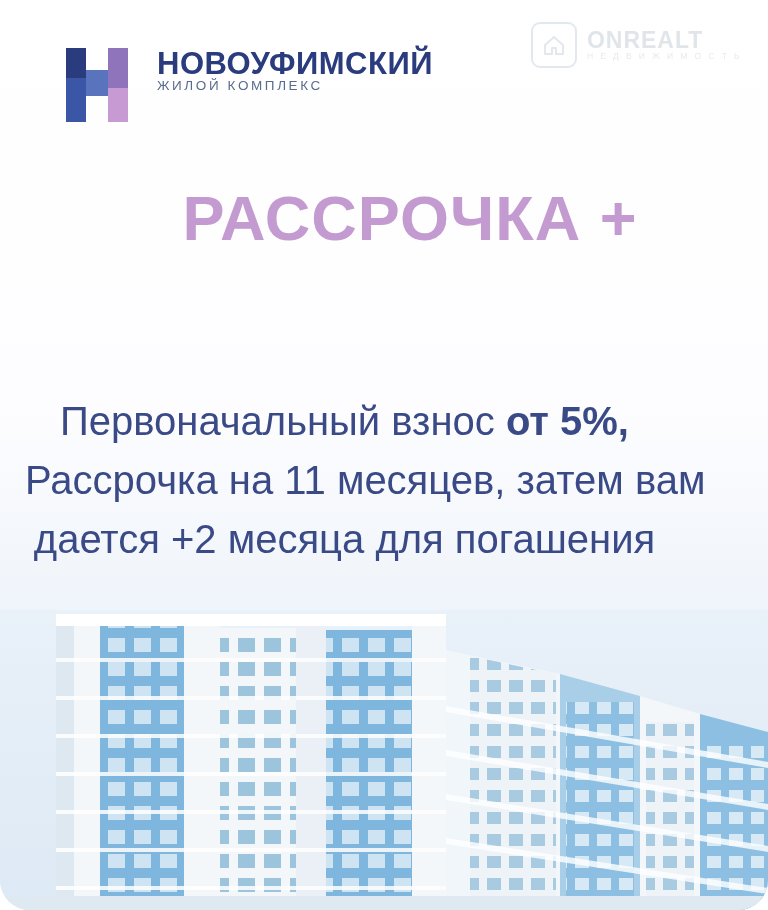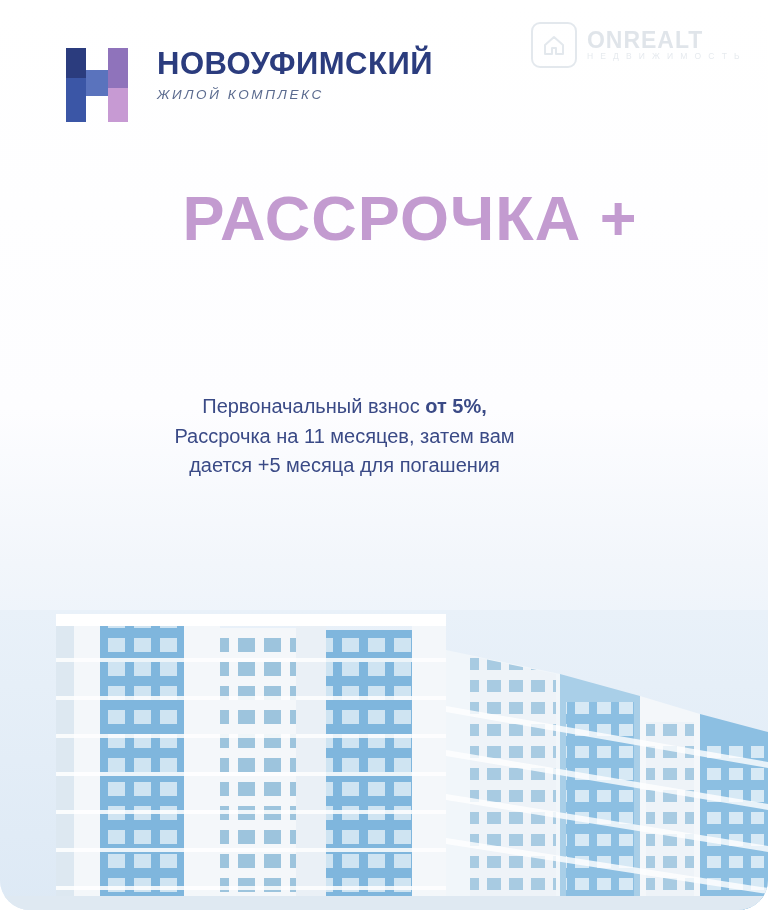--- a/index.html
+++ b/index.html
@@ -75,26 +75,24 @@
     flex-direction: column;
   }
   .logo-name {
     font-size: 31px;
     font-weight: bold;
     letter-spacing: 0.5px;
     color: #2b3c7e;
     line-height: 1;
   }
   .logo-sub {
-    margin-top: 9px;
     font-size: 13.5px;
     letter-spacing: 2.6px;
     color: #5b6b8f;
     line-height: 1;
-    font-style: italic;
   }
 
   
   .headline {
     position: absolute;
     top: 178px;
     left: 0;
     width: 764px;
     text-align: center;
     color: #c39bd0;
@@ -109,23 +107,23 @@
   }
 
   
   .body-copy {
     position: absolute;
     top: 392px;
     left: 0;
     width: 689px;
     text-align: center;
     color: #3a4a86;
-    font-size: 20px;
+    font-size: 40px;
     line-height: 1.48;
-    padding: 0 52px;
+    padding: 0 25px;
     box-sizing: border-box;
   }
   .body-copy b {
     font-weight: bold;
   }
   .body-copy .ln {
     display: block;
     white-space: nowrap;
   }
 
@@ -171,21 +169,21 @@
     </div>
   </div>
 
   <div class="headline">
     <span class="line">РАССРОЧКА +</span>
   </div>
 
   <div class="body-copy">
     <span class="ln"><span>Первоначальный взнос </span><b>от 5%,</b></span>
     <span class="ln">Рассрочка на 11 месяцев, затем вам</span>
-    <span class="ln">дается +5 месяца для погашения</span>
+    <span class="ln">дается +2 месяца для погашения</span>
   </div>
 
   <div class="building-wrap">
     <svg width="768" height="300" viewBox="0 0 768 300" aria-hidden="true">
       <defs>
         <linearGradient id="skyGrad" x1="0" y1="0" x2="0" y2="1">
           <stop offset="0%" stop-color="#e9f1f9"></stop>
           <stop offset="100%" stop-color="#dde9f5"></stop>
         </linearGradient>
         <pattern id="winBlueA" x="0" y="0" width="26" height="24" patternUnits="userSpaceOnUse">

